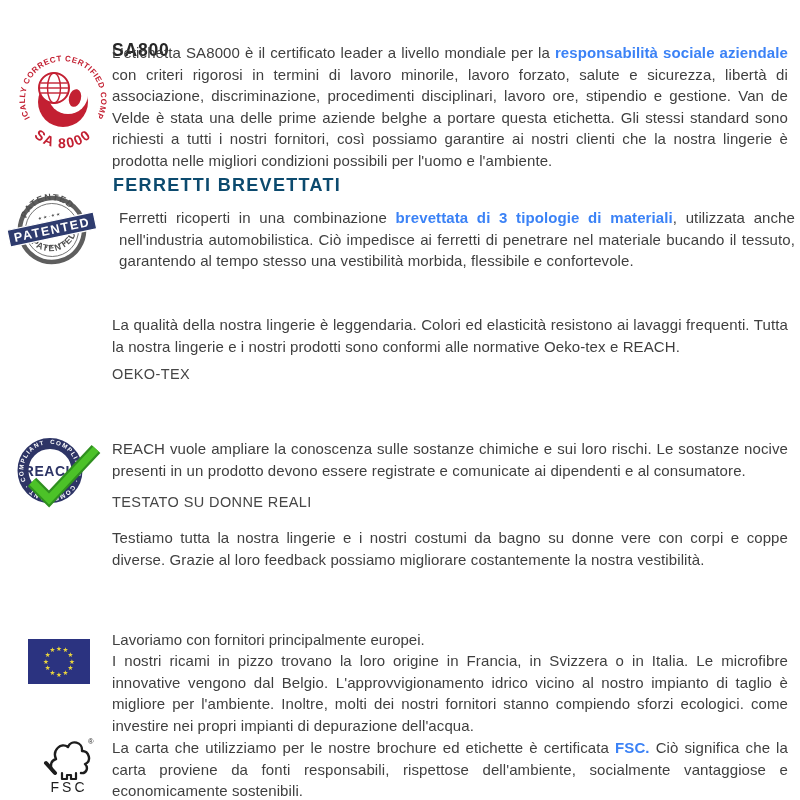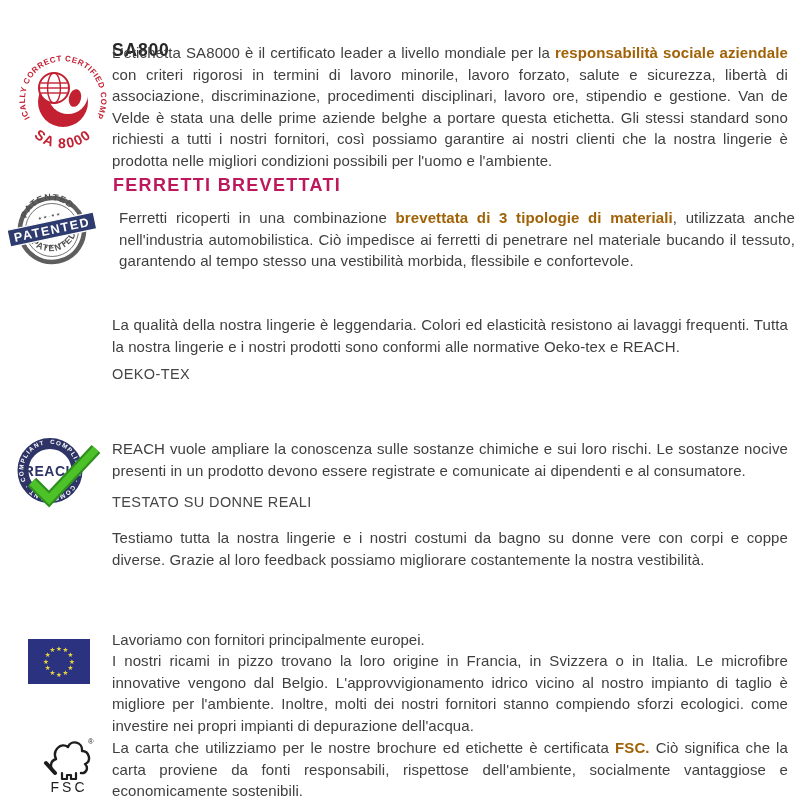--- a/index.html
+++ b/index.html
@@ -1,24 +1,24 @@
 <!DOCTYPE html>
 <html><head>
 <meta charset="utf-8">
 <style>
   html,body{margin:0;padding:0;background:#ffffff;}
   .page{position:relative;width:800px;height:800px;background:#ffffff;overflow:hidden;
         font-family:"Liberation Sans",sans-serif;}
   .para{position:absolute;left:112px;width:676px;text-align:justify;
         font-size:15px;line-height:21.6px;color:#3f3f3f;letter-spacing:0.1px;}
-  .para .b{font-weight:700;color:#a16207;}
+  .para .b{font-weight:700;color:#3b82f6;}
   .h-main{position:absolute;left:112px;font-size:17.5px;font-weight:600;
           color:#262626;letter-spacing:0.8px;margin-top:28px;}
   .h-sect{position:absolute;left:113px;font-size:18px;font-weight:600;
-          color:#be185d;letter-spacing:1.3px;text-align:right;}
+          color:#0c4a6e;letter-spacing:1.3px;text-align:right;}
   .h-sub{position:absolute;left:112px;font-size:14.5px;font-weight:400;
          color:#464646;letter-spacing:0.4px;}
   .intro-line{position:absolute;left:112px;width:676px;font-size:15px;
               line-height:21.6px;color:#3f3f3f;}
   .icon{position:absolute;}
   svg text{font-family:"Liberation Sans",sans-serif;}
 </style>
 </head>
 <body>
 

